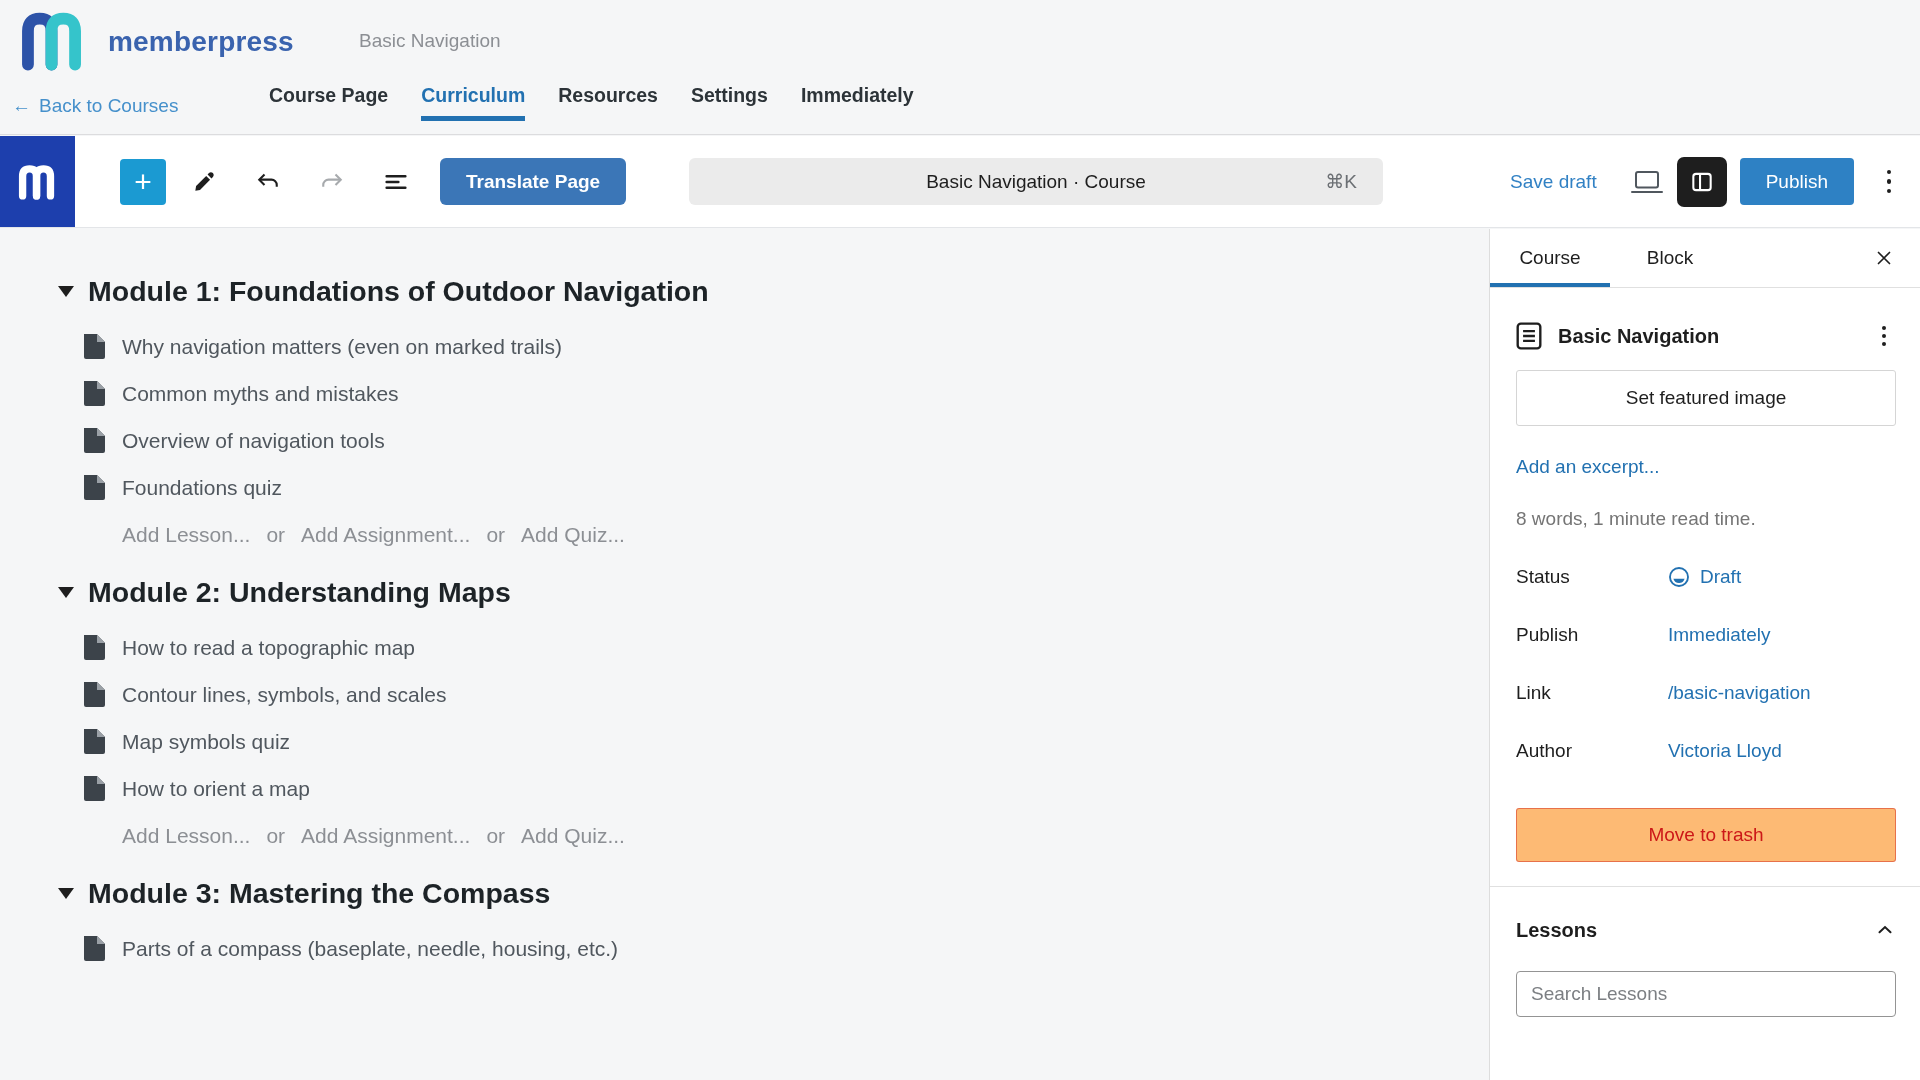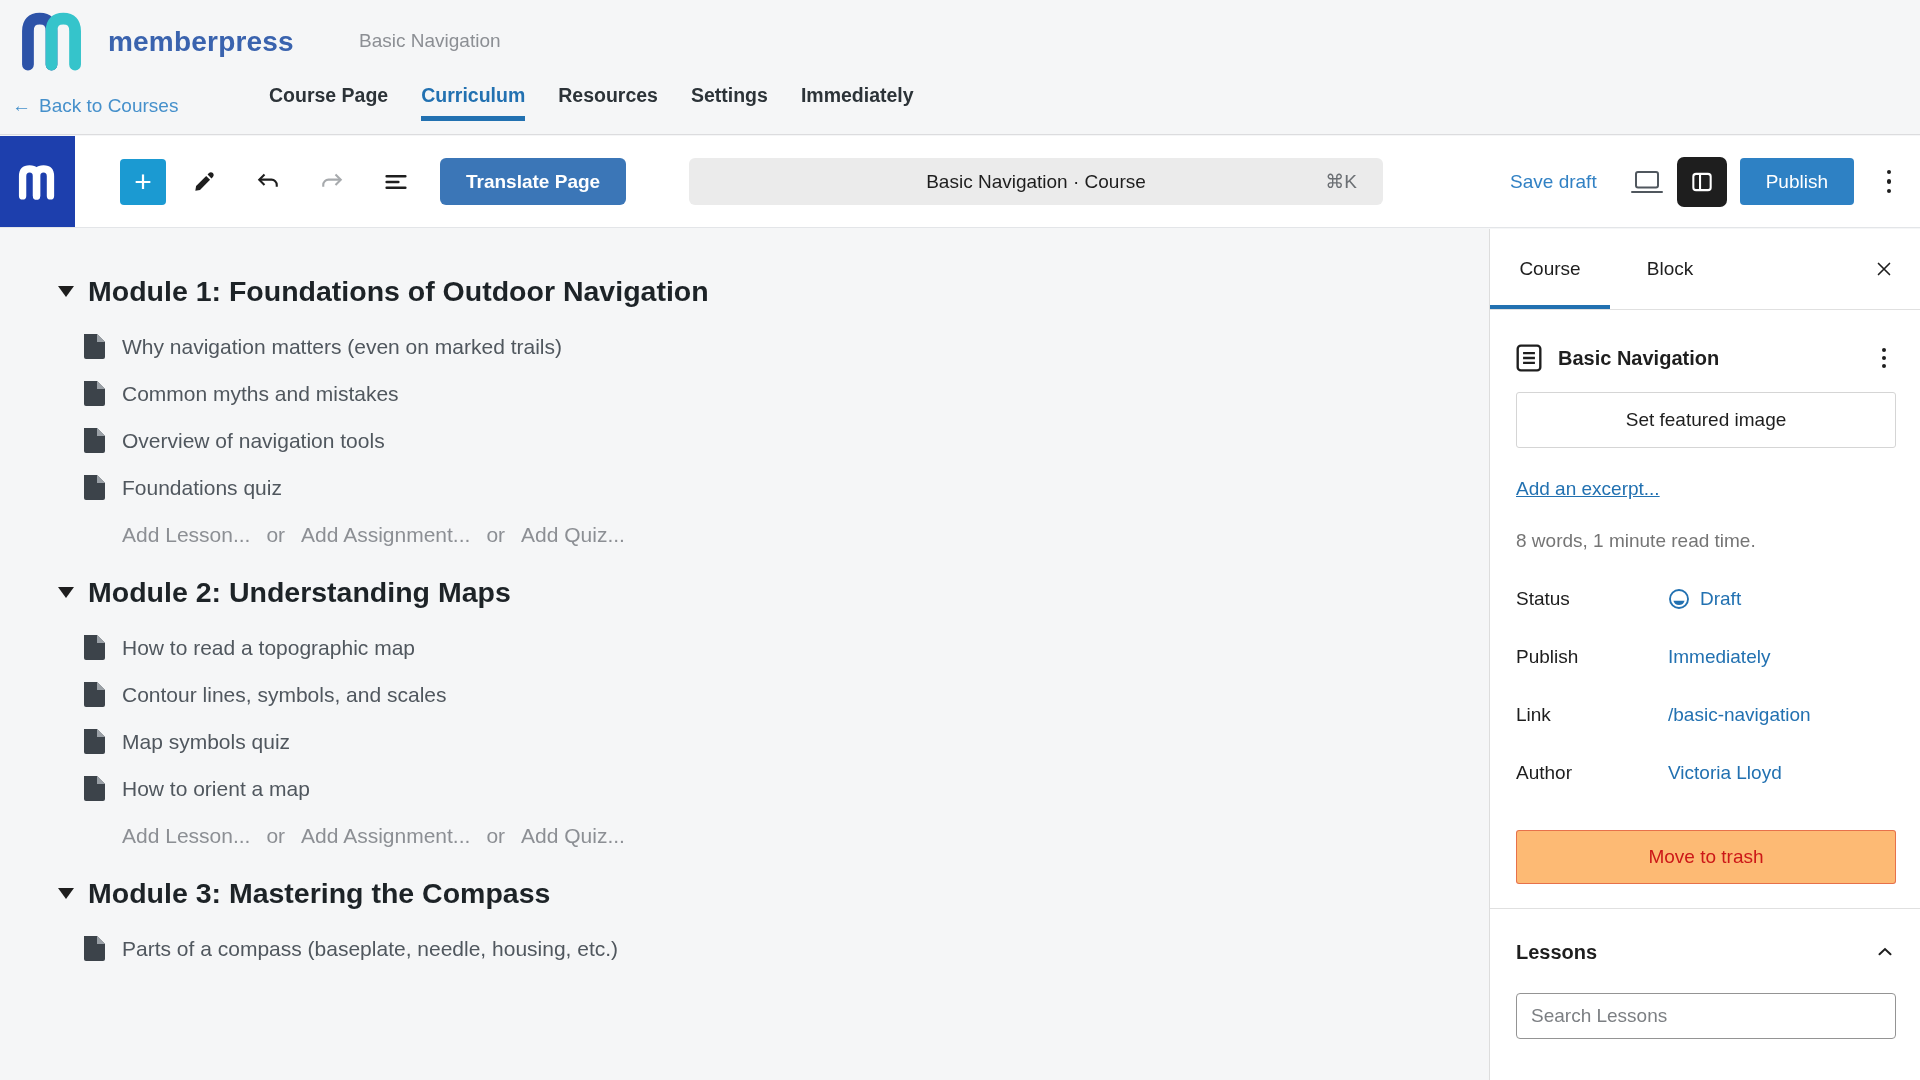--- a/index.html
+++ b/index.html
@@ -46,34 +46,34 @@
   .tri-down { width:0; height:0; border-left:8px solid transparent; border-right:8px solid transparent; border-top:11px solid #1e1e1e; margin-right:14px; }
   .module-title { font-size:28.5px; font-weight:bold; color:#1d2327; white-space:nowrap; }
   .lesson-row { display:flex; align-items:center; height:47px; padding-left:26px; cursor:pointer; }
   .lesson-icon { width:21px; height:25px; margin-right:17px; flex:none; }
   .lesson-title { font-size:21px; color:#50575e; white-space:nowrap; }
   .add-row { display:flex; align-items:center; gap:16px; height:47px; padding-left:64px; font-size:21px; color:#8c8f94; white-space:nowrap; }
   .add-link { cursor:pointer;text-align:right; }
 
   
   #sidebar { position:absolute; top:229px; left:1489px; width:431px; height:851px; background:#ffffff; border-left:1px solid #dddddd; }
-  .sb-tabs { height:81px; border-bottom:1px solid #e0e0e0; display:flex; align-items:stretch; position:relative; }
+  .sb-tabs { height:59px; border-bottom:1px solid #e0e0e0; display:flex; align-items:stretch; position:relative; }
   .sb-tab { width:120px; display:flex; align-items:center; justify-content:center; font-size:19px; font-weight:500; color:#1e1e1e; position:relative; cursor:pointer; }
   .sb-tab.active::after { content:""; position:absolute; left:0; right:0; bottom:0; height:4px; background:#2271b1; }
   .sb-close { position:absolute; right:14px; top:0; bottom:0; width:44px; background:none; border:none; display:flex; align-items:center; justify-content:center; cursor:pointer; }
 
   .sb-panel { padding:30px 24px 0 26px; }
   .panel-head { display:flex; align-items:center; height:36px; }
   .panel-doc-icon { width:26px; height:28px; margin-right:16px; }
   .panel-title { font-size:20px; font-weight:600; color:#1e1e1e; flex:1; }
   .panel-kebab { width:24px; height:36px; display:flex; flex-direction:column; align-items:center; justify-content:center; gap:4px; background:none; border:none; cursor:pointer; }
   .panel-kebab i { width:4px; height:4px; border-radius:50%; background:#1e1e1e; }
 
   .featured-btn { margin-top:16px; width:100%; height:56px; background:#fff; border:1px solid #d5d5d5; border-radius:3px; font-size:19px; color:#1e1e1e; font-family:inherit; cursor:pointer; }
-  .excerpt-link { display:inline-block; margin-top:30px; font-size:19px; color:#2271b1; text-decoration:underline; cursor:pointer; }
+  .excerpt-link { display:inline-block; margin-top:30px; font-size:19px; color:#2271b1; cursor:pointer; }
   .meta-block { margin-top:24px; }
   .meta-line { font-size:19px; color:#757575; line-height:34px; }
 
   .details { margin-top:12px; }
   .detail-row { display:flex; align-items:center; height:58px; }
   .detail-label { width:152px; font-size:19px; color:#1e1e1e; }
   .detail-value { display:flex; align-items:center; gap:10px; font-size:19px; color:#2271b1; cursor:pointer; }
   .trash-btn { margin-top:28px; width:100%; height:54px; background:#fdba74; border:1px solid rgba(204,24,24,0.45); border-radius:3px; font-size:19px; color:#cc1818; font-family:inherit; cursor:pointer; }
 
   .sb-divider { margin-top:24px; border-top:1px solid #e0e0e0; }

